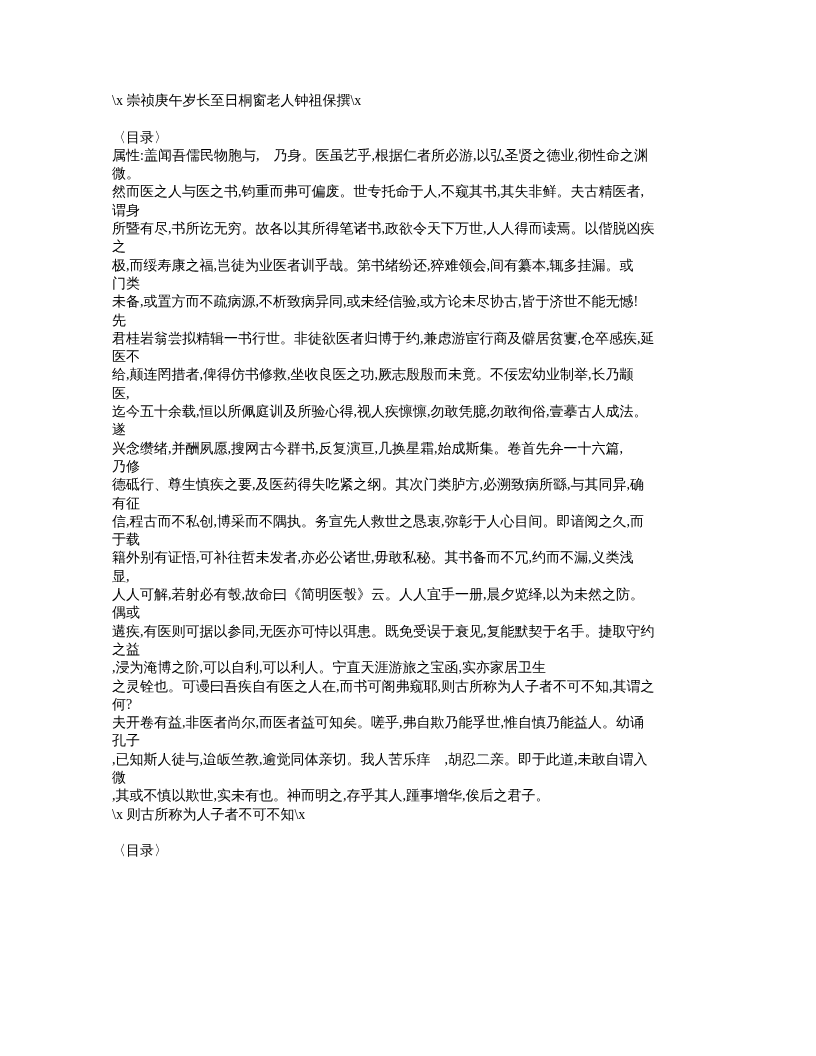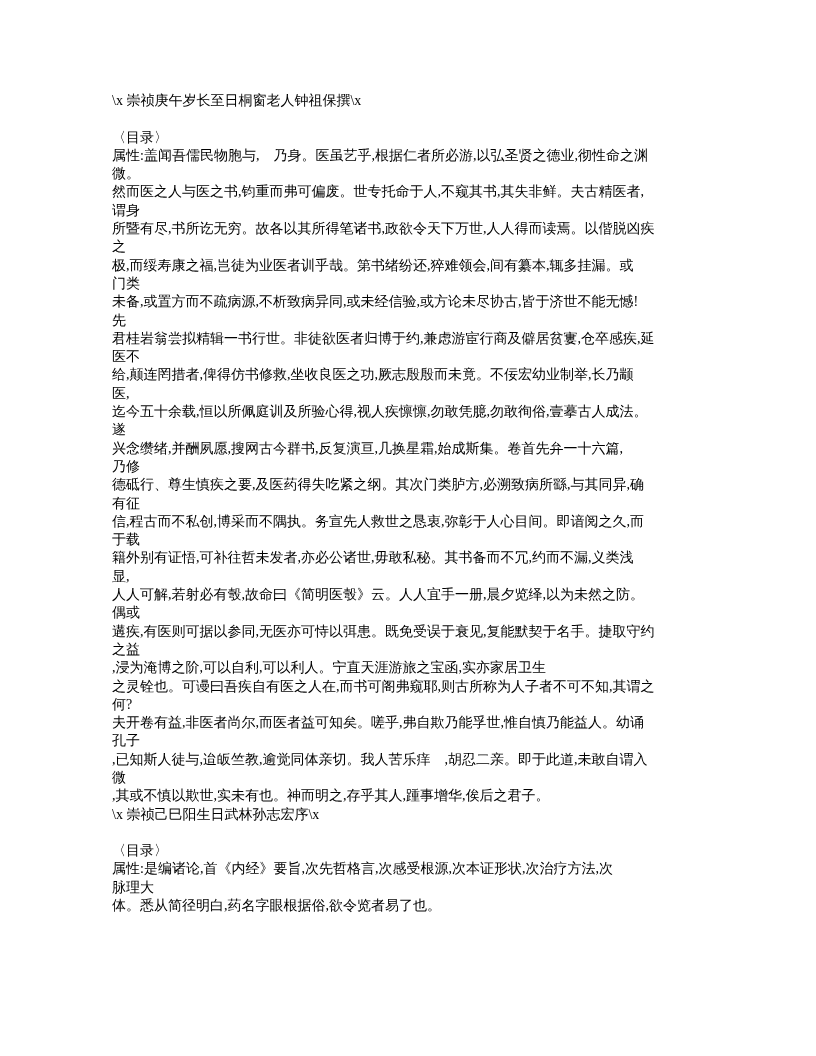--- a/index.html
+++ b/index.html
@@ -74,26 +74,23 @@
 遘疾,有医则可据以参同,无医亦可恃以弭患。既免受误于衰见,复能默契于名手。捷取守约
 之益
 ,浸为淹博之阶,可以自利,可以利人。宁直天涯游旅之宝函,实亦家居卫生
 之灵铨也。可谩曰吾疾自有医之人在,而书可阁弗窥耶,则古所称为人子者不可不知,其谓之
 何?
 夫开卷有益,非医者尚尔,而医者益可知矣。嗟乎,弗自欺乃能孚世,惟自慎乃能益人。幼诵
 孔子
 ,已知斯人徒与,迨皈竺教,逾觉同体亲切。我人苦乐痒　,胡忍二亲。即于此道,未敢自谓入
 微
 ,其或不慎以欺世,实未有也。神而明之,存乎其人,踵事增华,俟后之君子。</div>
-      <div class="line">\x 崇祯己巳阳生日武林孙志宏序\x</div>
+      <div class="line">\x 则古所称为人子者不可不知\x</div>
     </div>
 
     <div class="line blank"></div>
 
     <div>
       <div class="line">〈目录〉</div>
-      <div class="line">属性:是编诸论,首《内经》要旨,次先哲格言,次感受根源,次本证形状,次治疗方法,次
-脉理大
-体。悉从简径明白,药名字眼根据俗,欲令览者易了也。</div>
     </div>
 
   </div>
 </div>
 
 </body></html>

